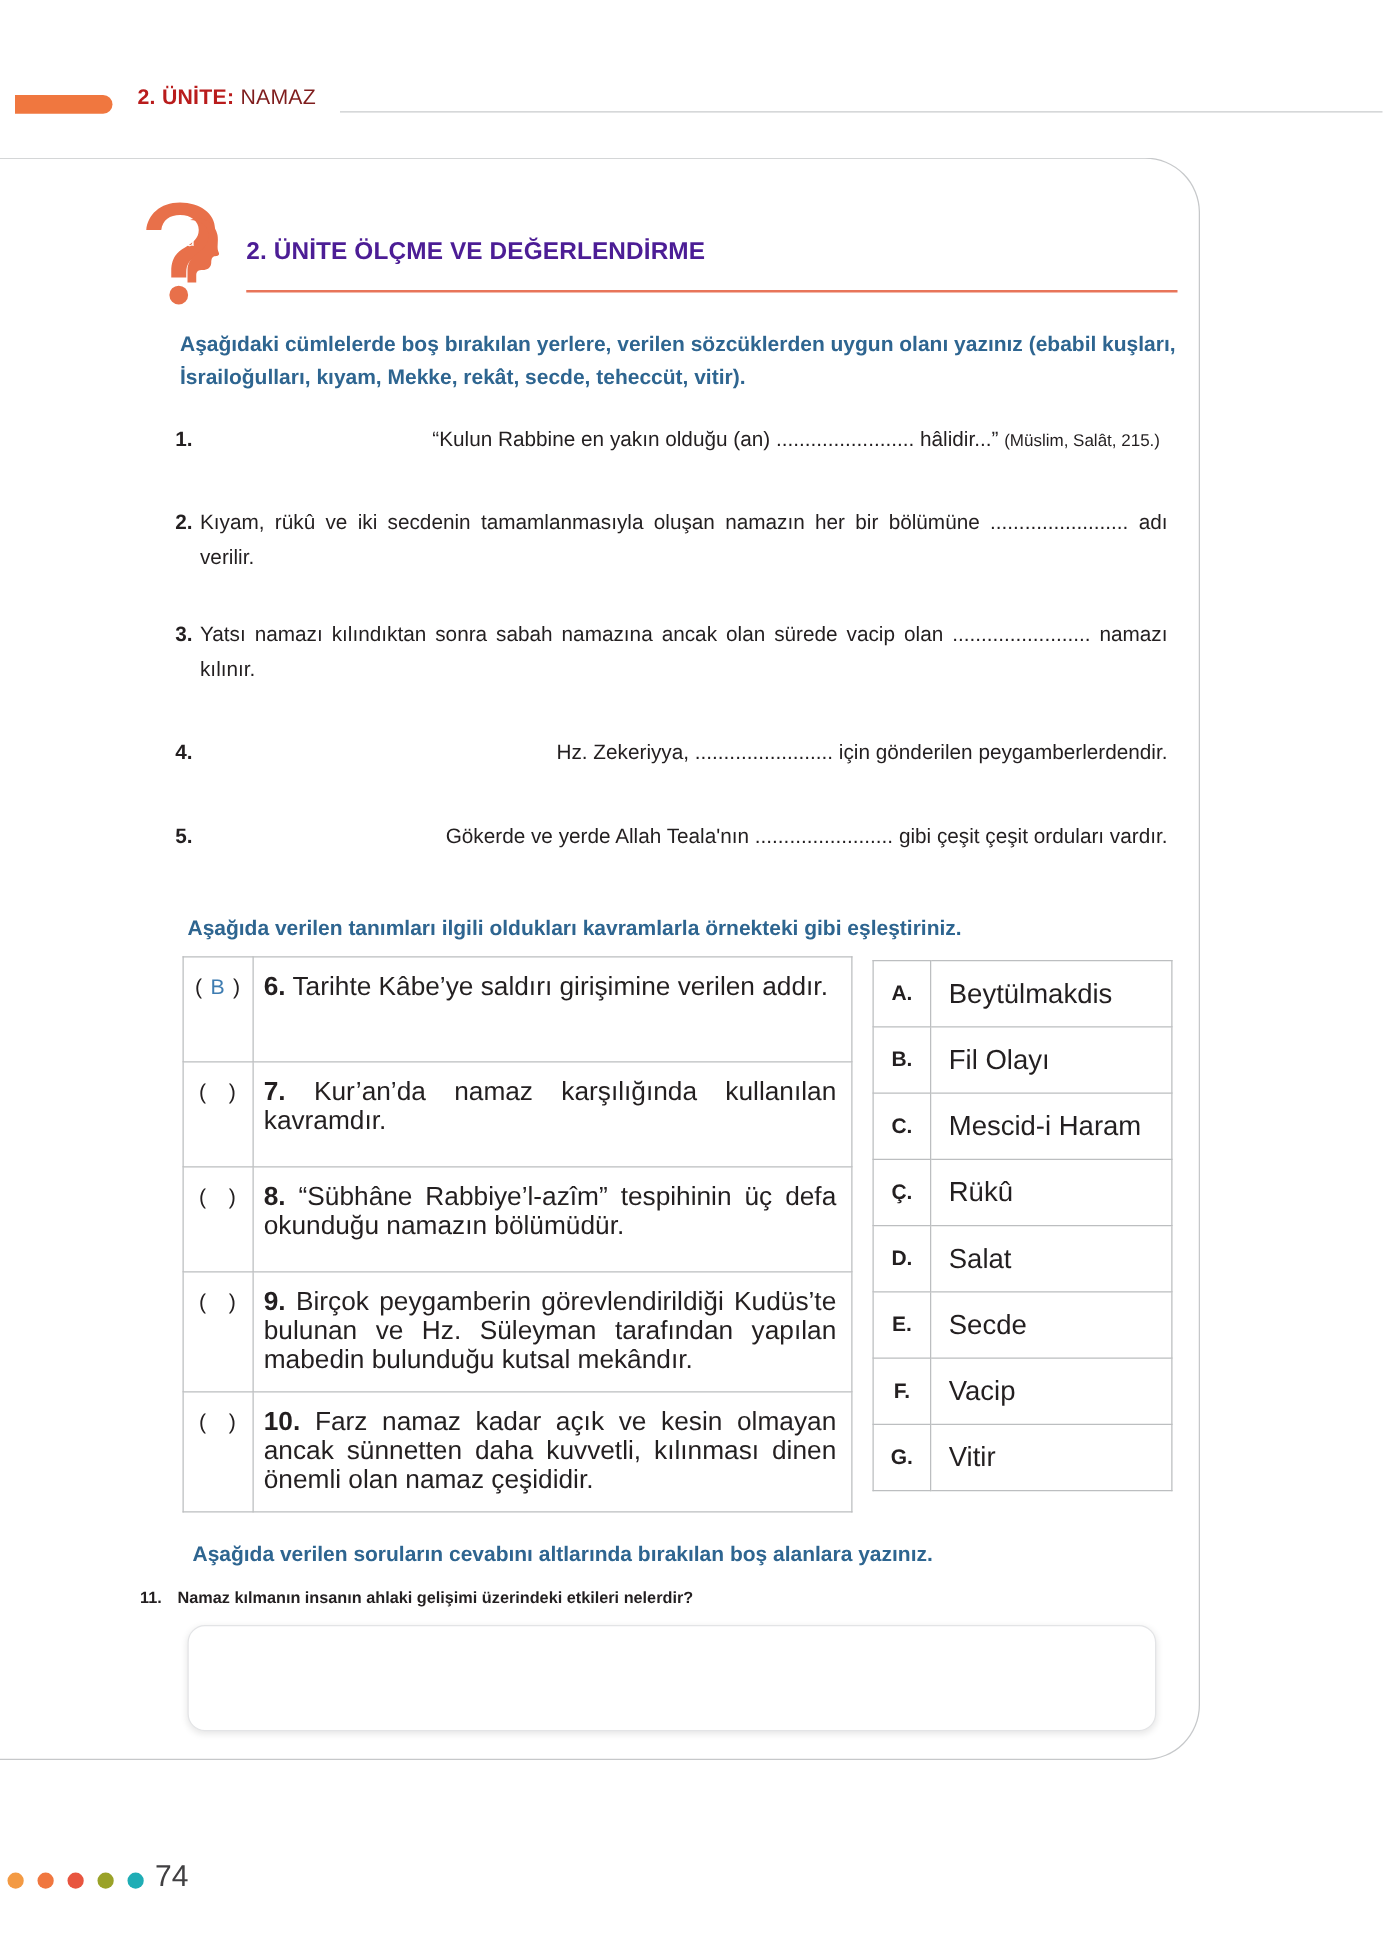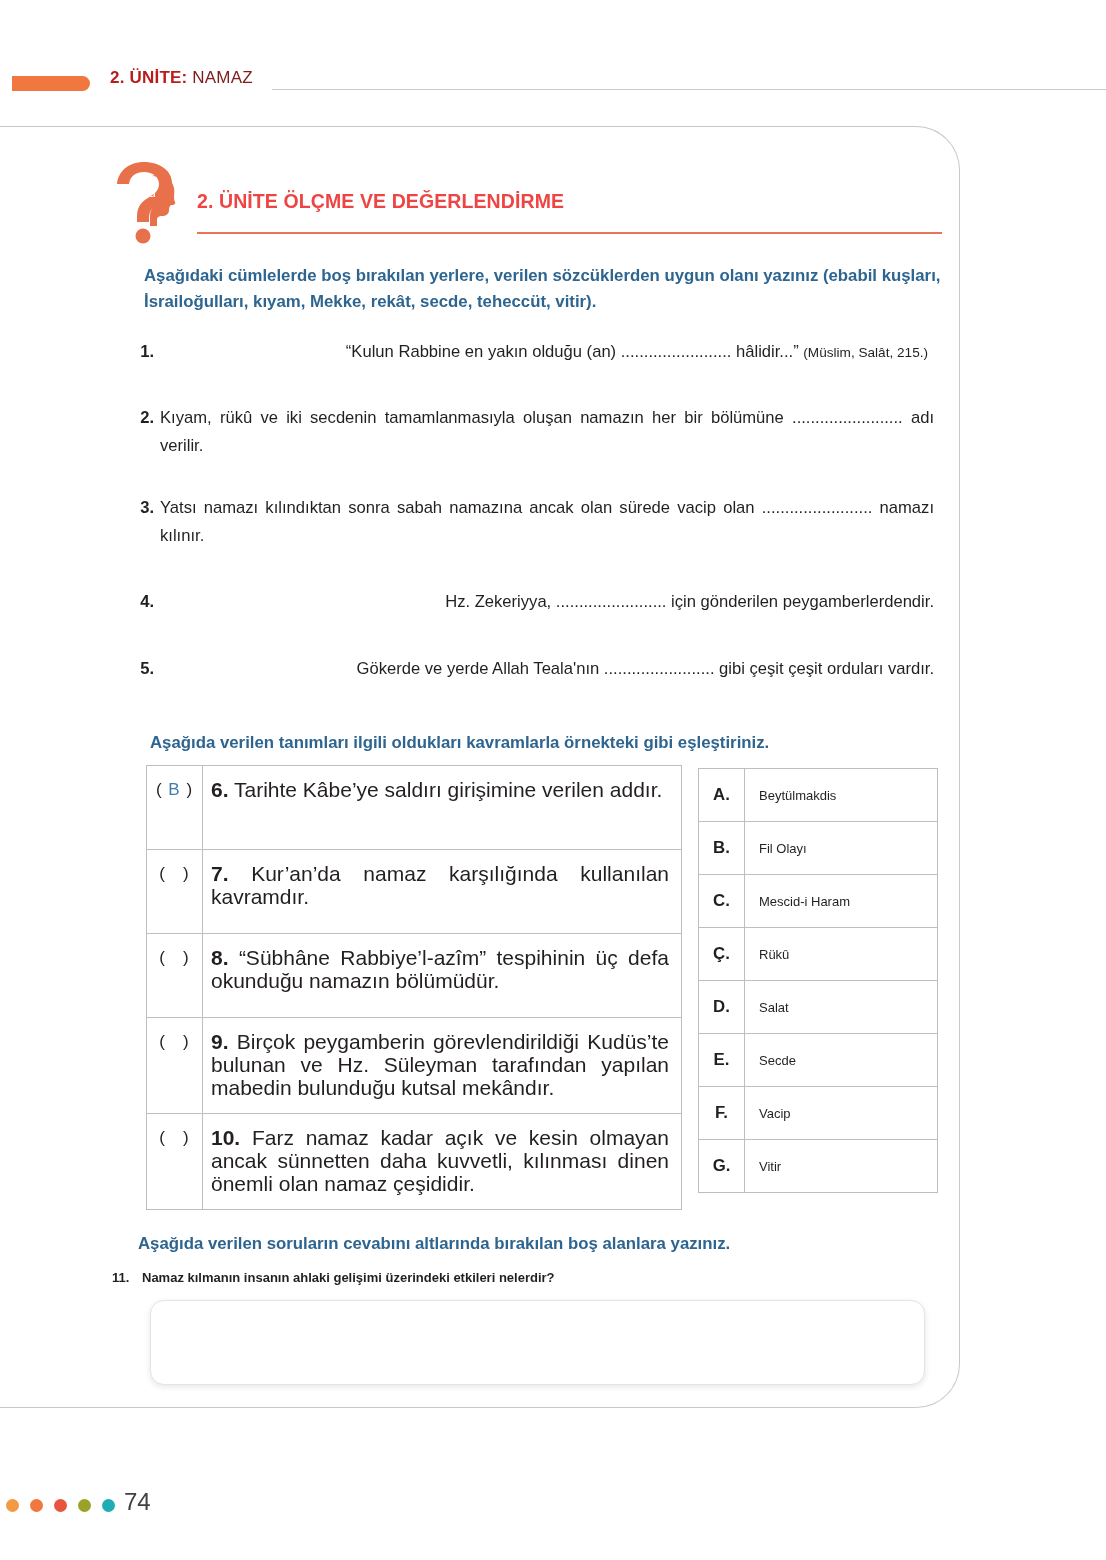--- a/index.html
+++ b/index.html
@@ -81,21 +81,21 @@
     top: 0;
     width: 66px;
     height: 86px;
   }
   .head-title {
     position: absolute;
     left: 85px;
     top: 30px;
     font-size: 19.5px;
     font-weight: bold;
-    color: #ef4444;
+    color: #4c1d95;
     letter-spacing: .1px;
     white-space: nowrap;
   }
   .head-rule {
     position: absolute;
     left: 85px;
     top: 72px;
     width: 745px;
     height: 1.5px;
     background: #E8755A;
@@ -104,21 +104,21 @@
   
   .instr {
     position: absolute;
     color: #2E6590;
     font-weight: bold;
     font-size: 16.8px;
     line-height: 26px;
   }
   .instr-1 { left: 144px; top: 263px; width: 800px; }
   .instr-2 { left: 150px; top: 730px; width: 800px; }
-  .instr-3 { left: 138px; top: 1231px; width: 800px; }
+  .instr-3 { left: 154px; top: 1231px; width: 800px; }
 
   
   .q {
     position: absolute;
     font-size: 16.6px;
     line-height: 28px;
     color: #231f20;
   }
   .q .num {
     position: absolute;
@@ -179,21 +179,21 @@
   .match-right {
     position: absolute;
     left: 698px;
     top: 768px;
     width: 240px;
     border-collapse: collapse;
   }
   .match-right td {
     border: 1px solid #bcbec0;
     height: 53px;
-    font-size: 13px;
+    font-size: 22px;
     vertical-align: middle;
   }
   .match-right td.opt-key {
     width: 46px;
     text-align: center;
     font-weight: bold;
     font-size: 16.8px;
   }
   .match-right td.opt-val { padding-left: 14px; }
 

